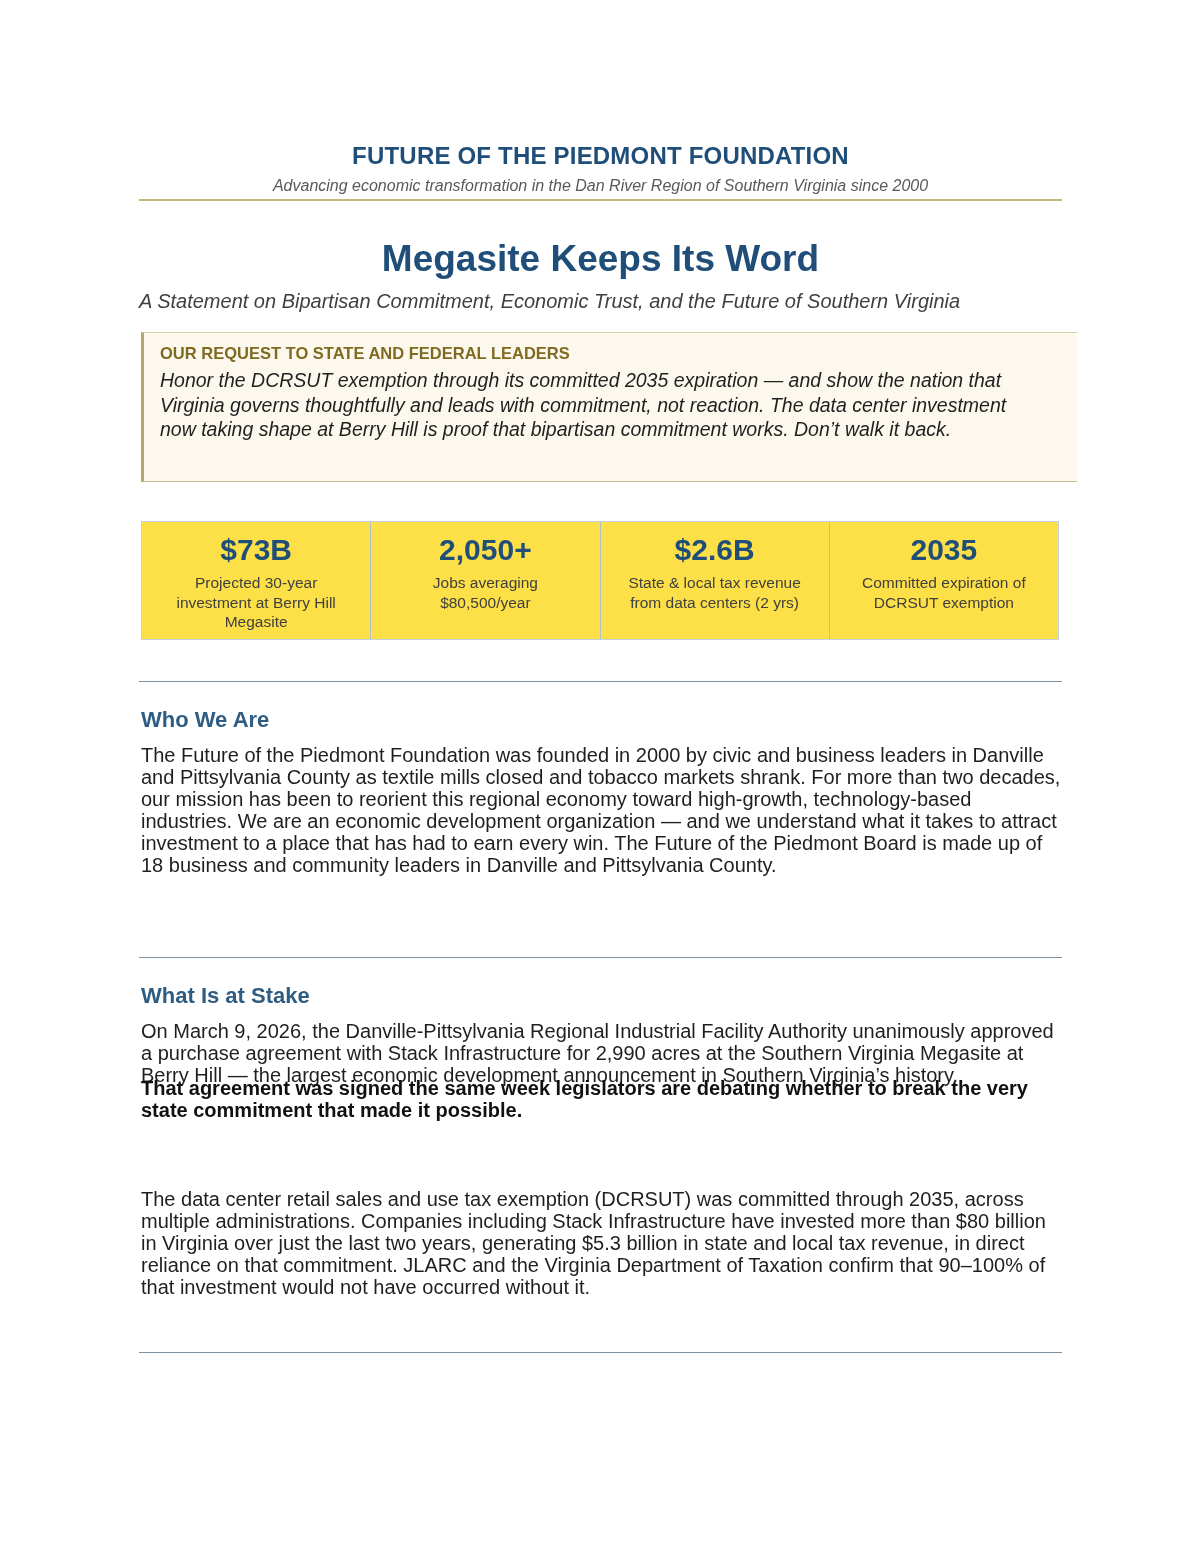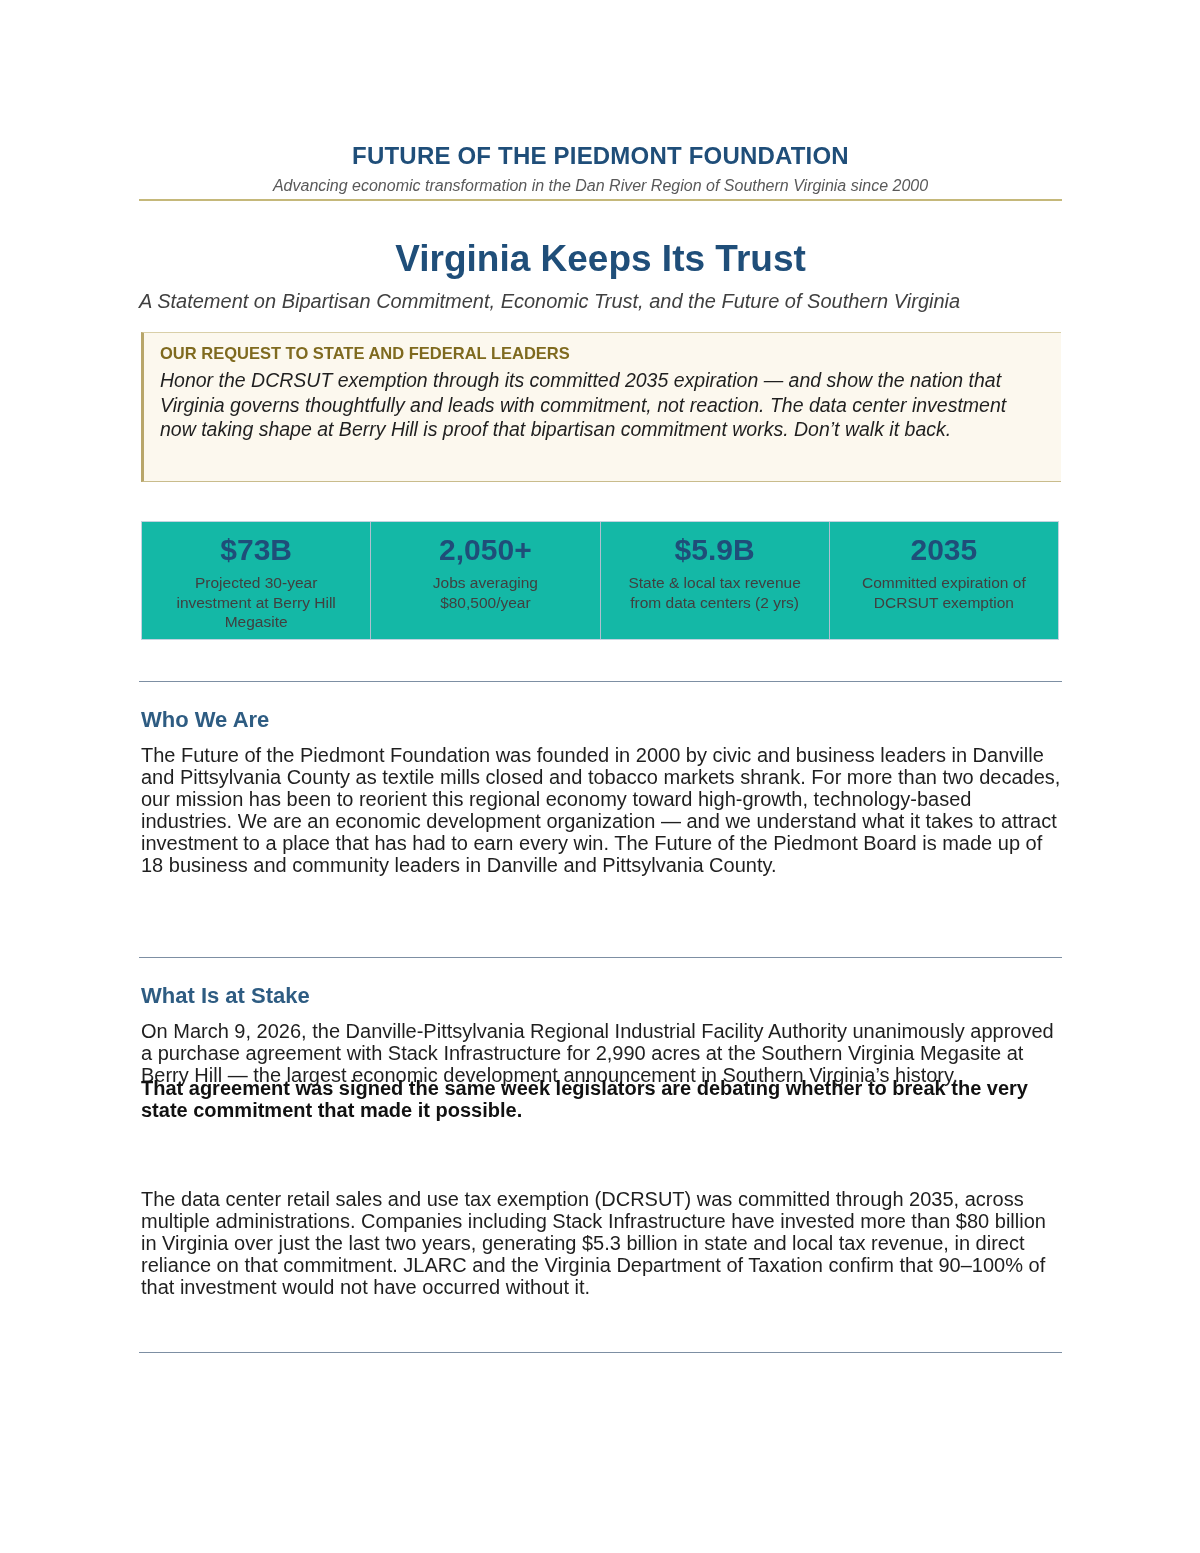--- a/index.html
+++ b/index.html
@@ -73,21 +73,21 @@
   .callout {
     position: absolute;
     top: 332px;
     left: 2px;
     width: 901px;
     height: 138px;
     background: #fcf8ee;
     border-top: 1px solid #d9cfa8;
     border-bottom: 1px solid #c9bc8c;
     border-left: 3px solid #b8a66a;
-    padding: 10px 0 0 16px;
+    padding: 10px 16px 0 16px;
   }
   .callout-heading {
     font-size: 16.5px;
     font-weight: bold;
     color: #7f6a1f;
     line-height: 21px;
   }
   .callout-body {
     margin-top: 4px;
     font-size: 19.5px;
@@ -96,21 +96,21 @@
     line-height: 24.7px;
     width: 880px;
   }
   .stats {
     position: absolute;
     top: 521px;
     left: 2px;
     width: 918px;
     height: 119px;
     display: flex;
-    background: #14b8a6;
+    background: #fde047;
     border: 1px solid #c3d2e0;
     box-sizing: border-box;
   }
   .stat {
     flex: 1;
     text-align: center;
     border-right: 1px solid #aebfd0;
     padding-top: 10px;
   }
   .stat:last-child { border-right: none; }
@@ -156,39 +156,39 @@
 </style>
 </head>
 <body>
 
 <div class="page">
 
   <div class="org-name">FUTURE OF THE PIEDMONT FOUNDATION</div>
   <div class="org-tagline">Advancing economic transformation in the Dan River Region of Southern Virginia since 2000</div>
   <div class="header-rule"></div>
 
-  <div class="doc-title">Virginia Keeps Its Trust</div>
+  <div class="doc-title">Megasite Keeps Its Word</div>
   <div class="doc-subtitle">A Statement on Bipartisan Commitment, Economic Trust, and the Future of Southern Virginia</div>
 
   <div class="callout">
     <div class="callout-heading">OUR REQUEST TO STATE AND FEDERAL LEADERS</div>
     <div class="callout-body">Honor the DCRSUT exemption through its committed 2035 expiration — and show the nation that Virginia governs thoughtfully and leads with commitment, not reaction. The data center investment now taking shape at Berry Hill is proof that bipartisan commitment works. Don’t walk it back.</div>
   </div>
 
   <div class="stats">
     <div class="stat">
       <div class="stat-value">$73B</div>
       <div class="stat-label">Projected 30-year investment at Berry Hill Megasite</div>
     </div>
     <div class="stat">
       <div class="stat-value">2,050+</div>
       <div class="stat-label">Jobs averaging $80,500/year</div>
     </div>
     <div class="stat">
-      <div class="stat-value">$5.9B</div>
+      <div class="stat-value">$2.6B</div>
       <div class="stat-label">State &amp; local tax revenue from data centers (2 yrs)</div>
     </div>
     <div class="stat">
       <div class="stat-value">2035</div>
       <div class="stat-label">Committed expiration of DCRSUT exemption</div>
     </div>
   </div>
 
   <div class="section-rule" style="top:681px;"></div>
   <div class="section-heading" style="top:707px;">Who We Are</div>

